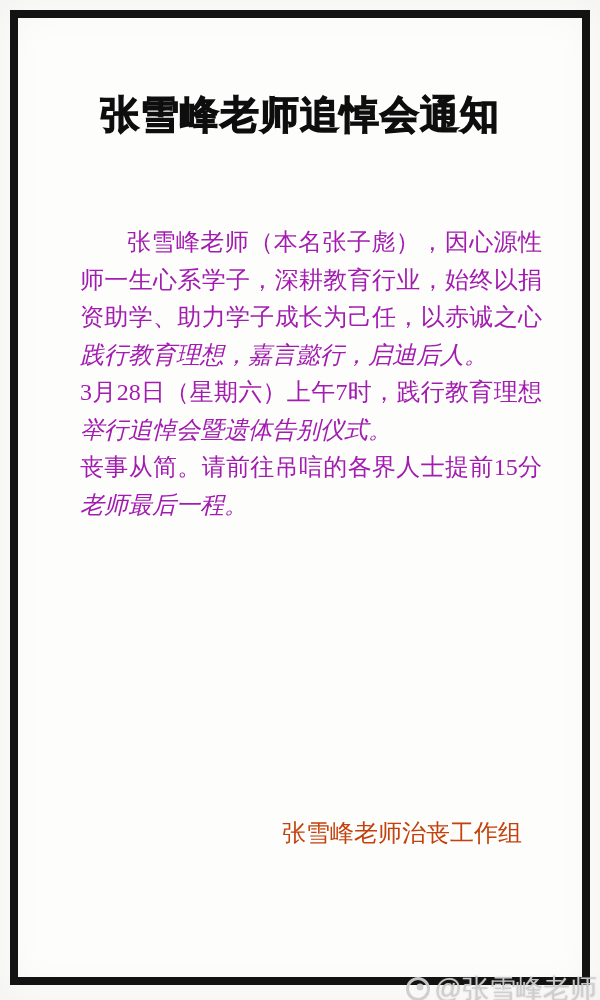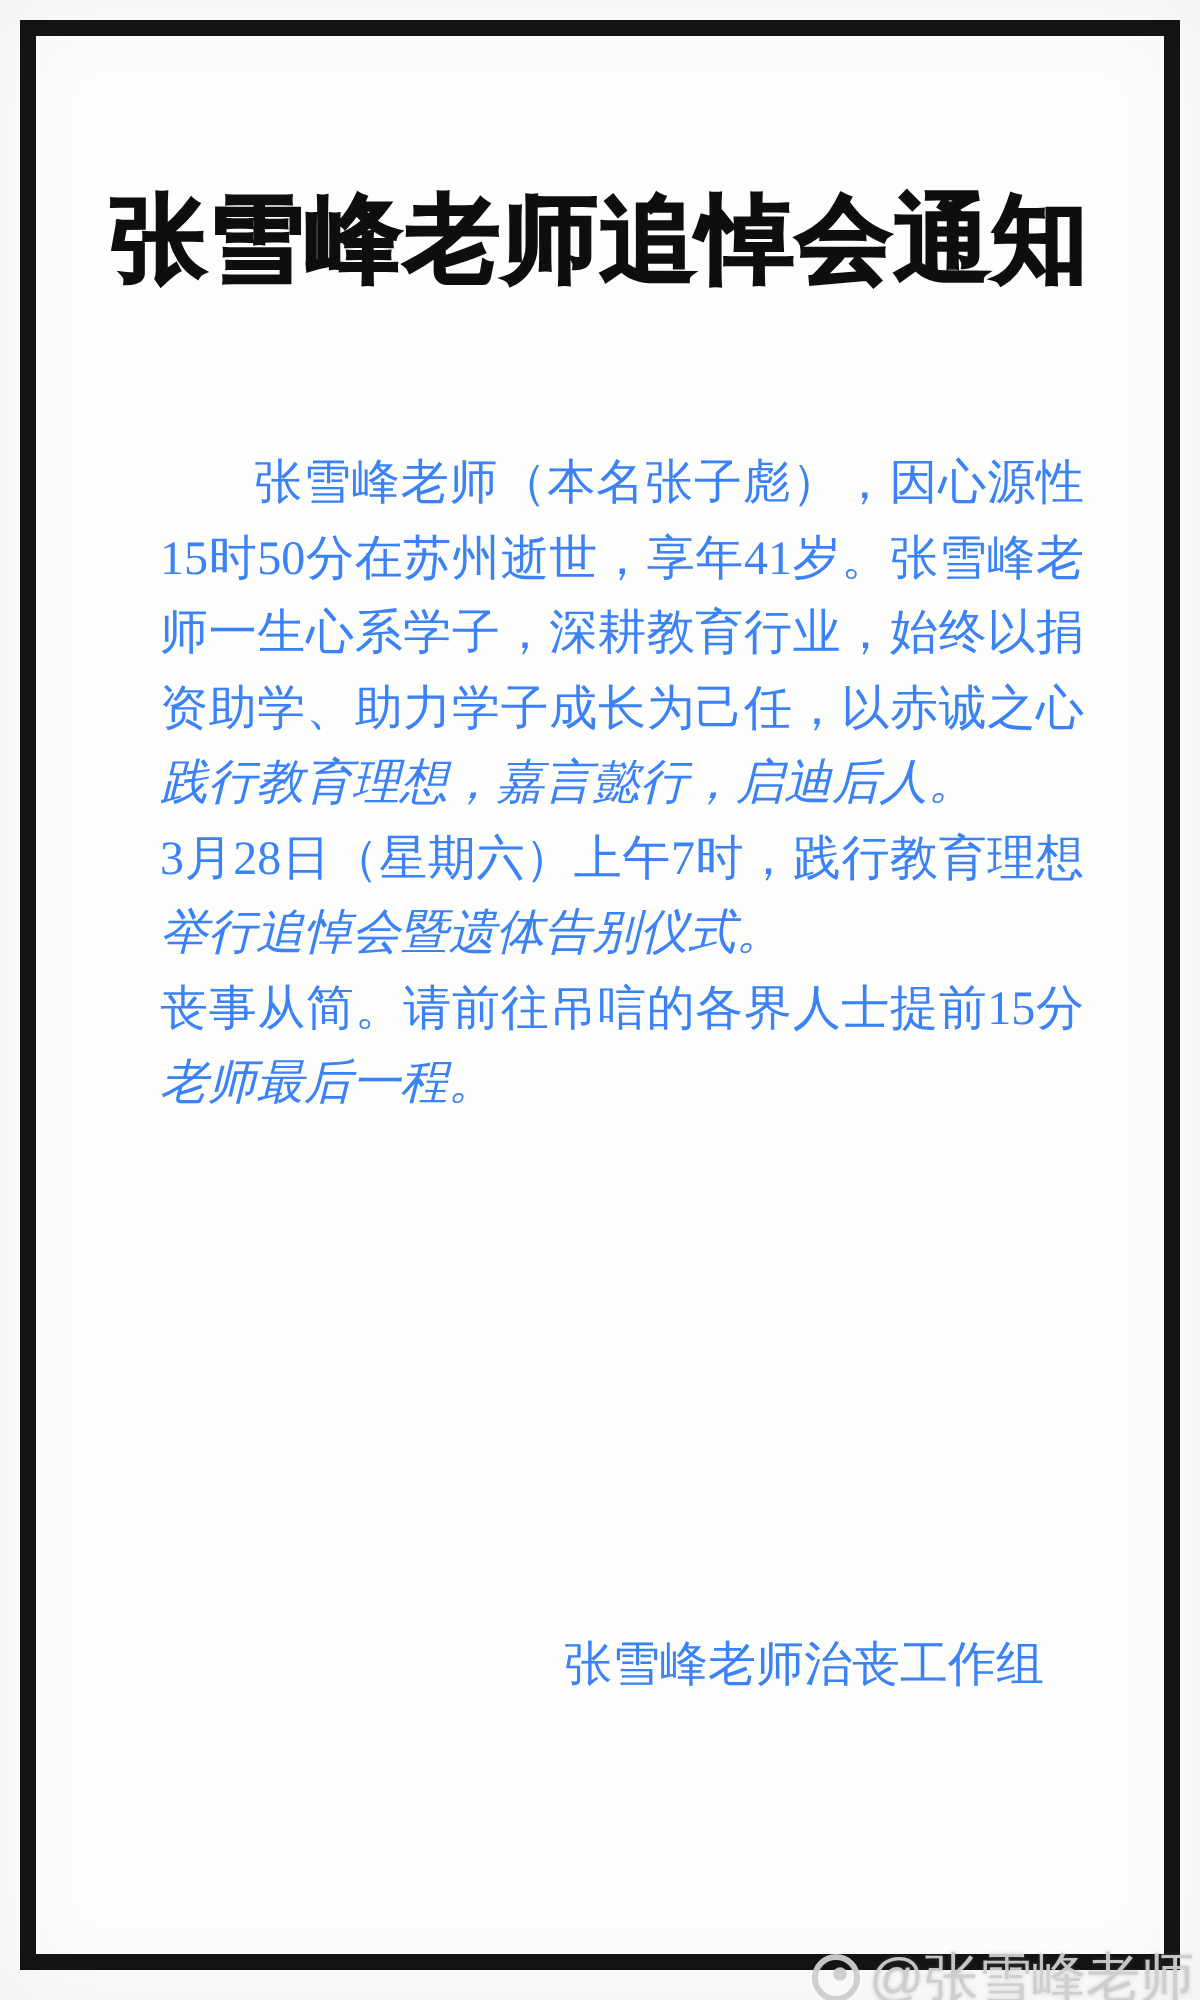--- a/index.html
+++ b/index.html
@@ -28,33 +28,33 @@
   }
   .title {
     position: absolute;
     left: 18px;
     right: 18px;
     top: 88px;
     margin: 0;
     text-align: center;
     font-family: "Liberation Sans", "DejaVu Sans", sans-serif;
     font-weight: 900;
-    font-size: 48px;
+    font-size: 39px;
     letter-spacing: 1px;
     color: #0e0e0e;
     -webkit-text-stroke: 1.2px #0e0e0e;
   }
   .body-text {
     position: absolute;
     left: 80px;
     top: 224px;
     width: 462px;
     font-size: 24px;
     line-height: 37.5px;
-    color: #3b82f6;
+    color: #a21caf;
   }
   .body-text .line {
     text-align: justify;
     text-align-last: justify;
     white-space: nowrap;
   }
   .body-text .line.last {
     text-align-last: left;
     white-space: normal;
     font-style: italic;
@@ -62,21 +62,21 @@
   .body-text .line.first {
     text-indent: 47px;
   }
   .sig-block {
     position: absolute;
     right: 78px;
     top: 812px;
     text-align: right;
     font-size: 24px;
     line-height: 42px;
-    color: #3b82f6;
+    color: #c2410c;
   }
   .watermark {
     position: absolute;
     right: 3px;
     top: 971px;
     display: flex;
     align-items: center;
     gap: 4px;
     color: rgba(205,205,205,0.95);
     font-size: 27px;
@@ -92,21 +92,20 @@
 <body>
 
 <div class="page">
 
   <div class="frame"></div>
 
   <h1 class="title">张雪峰老师追悼会通知</h1>
 
   <div class="body-text" id="paragraphs">
       <div class="line first">张雪峰老师（本名张子彪），因心源性</div>
-      <div class="line">15时50分在苏州逝世，享年41岁。张雪峰老</div>
       <div class="line">师一生心系学子，深耕教育行业，始终以捐</div>
       <div class="line">资助学、助力学子成长为己任，以赤诚之心</div>
       <div class="line last">践行教育理想，嘉言懿行，启迪后人。</div>
       <div class="line">3月28日（星期六）上午7时，践行教育理想</div>
       <div class="line last">举行追悼会暨遗体告别仪式。</div>
       <div class="line">丧事从简。请前往吊唁的各界人士提前15分</div>
       <div class="line last">老师最后一程。</div>
     </div>
 
   <div class="sig-block">

